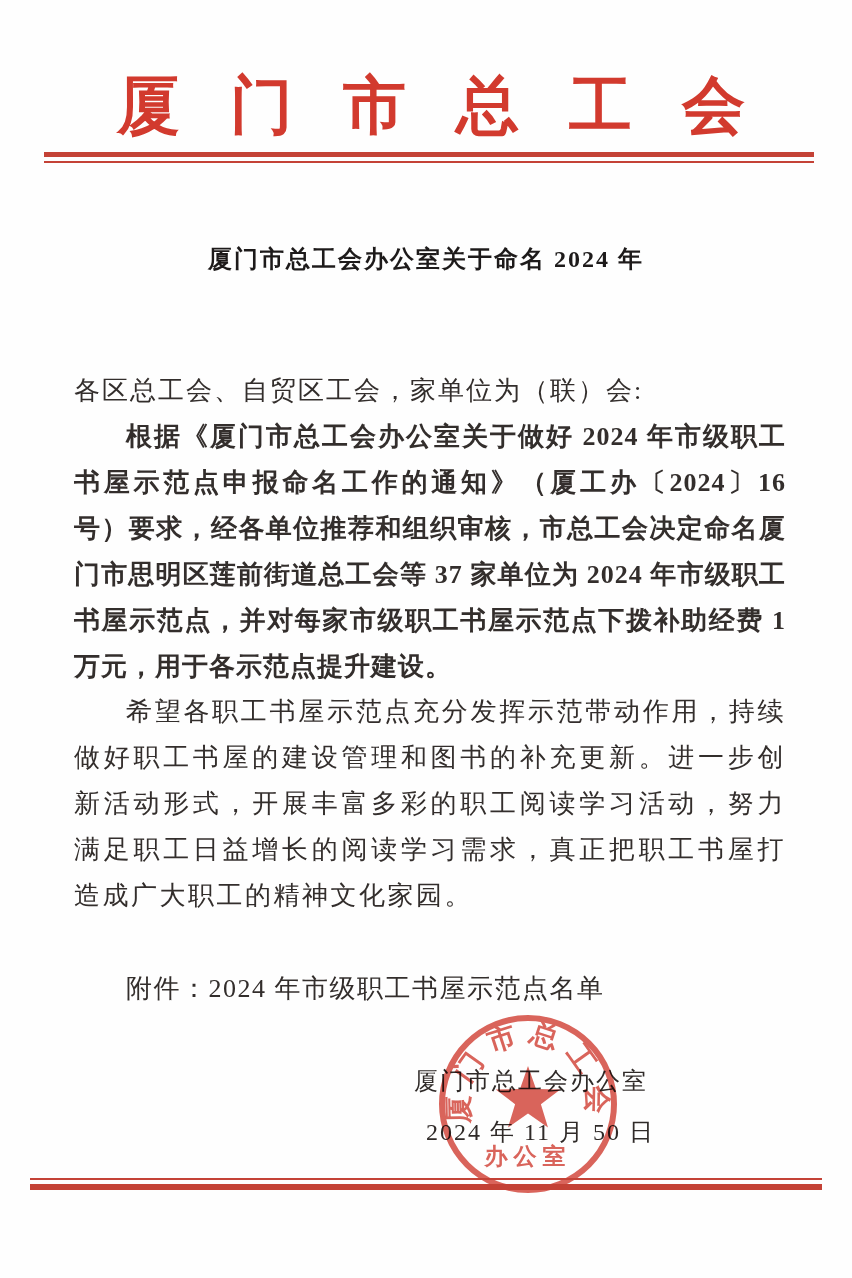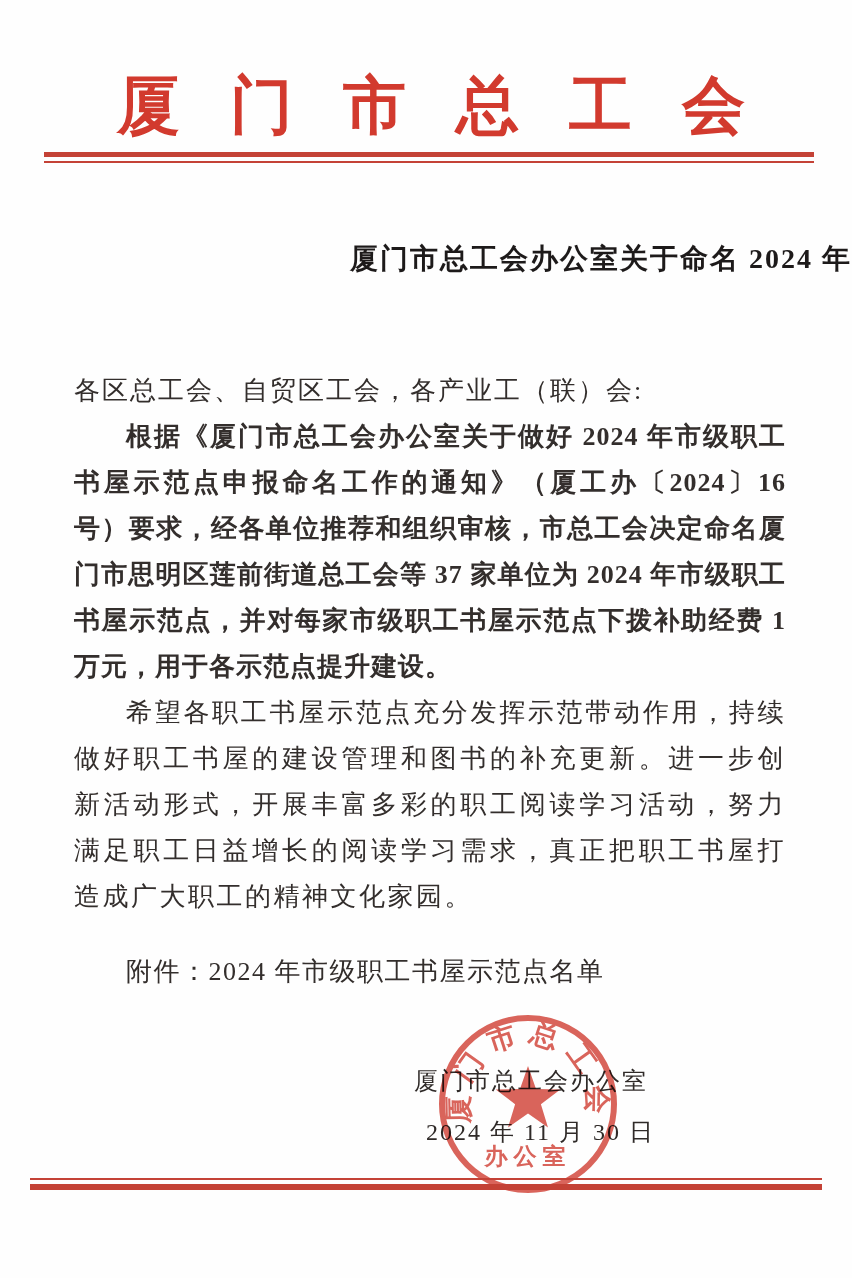--- a/index.html
+++ b/index.html
@@ -28,44 +28,44 @@
   .rule { position: absolute; left: 44px; right: 38px; background: #c44236; }
   .rule-top-thick { top: 152px; height: 5px; }
   .rule-top-thin  { top: 161px; height: 2px; }
   .rule-bottom-thin  { left: 30px; right: 30px; top: 1178px; height: 2px; }
   .rule-bottom-thick { left: 30px; right: 30px; top: 1184px; height: 6px; }
   
   .doc-title {
     position: absolute;
     left: 0; right: 0;
     top: 234px;
-    text-align: right;
-    font-size: 28px;
+    text-align: center;
+    font-size: 24px;
     line-height: 50px;
     font-weight: bold;
     letter-spacing: 2px;
     color: #1d1a1a;
   }
   
   .body-text {
     position: absolute;
     left: 74px;
     width: 712px;
     top: 368px;
     font-size: 26px;
     line-height: 46px;
     color: #332e2c;
     text-align: justify;
   }
   .salutation { letter-spacing: 2px; }
   .para { text-indent: 2em; }
   .para-1 { letter-spacing: 1px; font-weight: bold; }
-  .para-2 { letter-spacing: 2.5px; }
+  .para-2 { letter-spacing: 2.5px; font-family: Liberation Mono, monospace; }
   .attachment-line {
-    margin-top: 29px;
+    margin-top: 46px;
     text-indent: 2em;
     letter-spacing: 1.5px;
   }
   
   .signature {
     position: absolute;
     left: 414px;
     top: 1056px;
     font-size: 24px;
     line-height: 51px;
@@ -99,29 +99,29 @@
   <div class="letterhead">厦门市总工会</div>
 
   <div class="rule rule-top-thick"></div>
   <div class="rule rule-top-thin"></div>
 
   <div class="doc-title">
     <div>厦门市总工会办公室关于命名 2024 年</div>
   </div>
 
   <div class="body-text">
-    <div class="salutation">各区总工会、自贸区工会，各产业工（联）会:</div>
+    <div class="salutation">各区总工会、自贸区工会，家单位为（联）会:</div>
     <div class="para para-1">根据《厦门市总工会办公室关于做好 2024 年市级职工书屋示范点申报命名工作的通知》（厦工办〔2024〕16 号）要求，经各单位推荐和组织审核，市总工会决定命名厦门市思明区莲前街道总工会等 37 家单位为 2024 年市级职工书屋示范点，并对每家市级职工书屋示范点下拨补助经费 1 万元，用于各示范点提升建设。</div>
     <div class="para para-2">希望各职工书屋示范点充分发挥示范带动作用，持续做好职工书屋的建设管理和图书的补充更新。进一步创新活动形式，开展丰富多彩的职工阅读学习活动，努力满足职工日益增长的阅读学习需求，真正把职工书屋打造成广大职工的精神文化家园。</div>
     <div class="attachment-line">附件：2024 年市级职工书屋示范点名单</div>
   </div>
 
   <div class="signature">
     <div class="sig-org">厦门市总工会办公室</div>
-    <div class="sig-date">2024 年 11 月 30 日</div>
+    <div class="sig-date">2024 年 11 月 50 日</div>
   </div>
 
   <svg class="seal" viewBox="0 0 192 192">
     <circle cx="96" cy="96" r="86" fill="none" stroke="#d24237" stroke-width="6"></circle>
     <defs>
       <path id="sealArc" d="M 39.6 115.5 A 60 60 0 1 1 152.4 115.5" fill="none"></path>
     </defs>
     <text font-size="28" letter-spacing="10">
       <textPath href="#sealArc" startOffset="50%" text-anchor="middle">厦门市总工会</textPath>
     </text>

